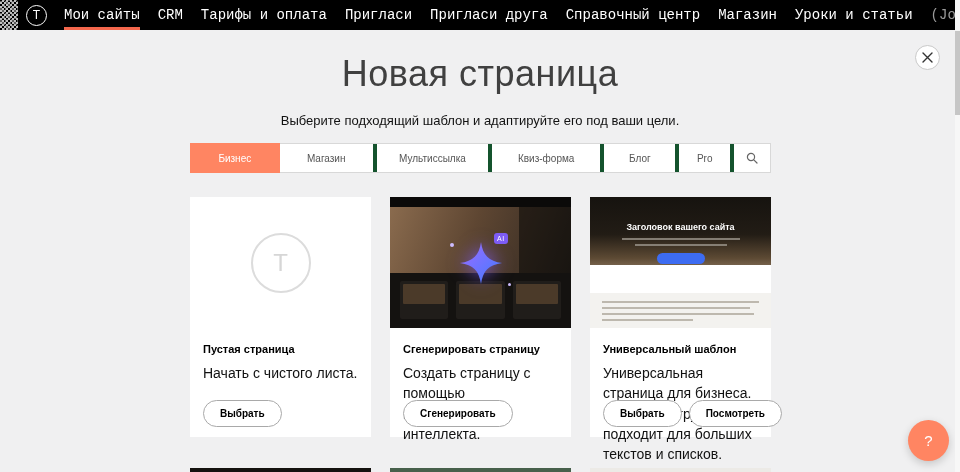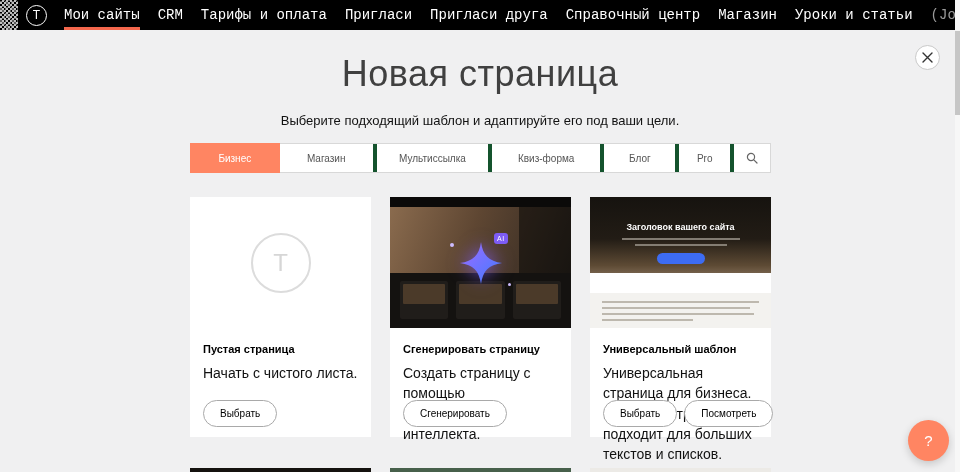--- a/index.html
+++ b/index.html
@@ -48,21 +48,21 @@
 
   
   .cards { position:absolute; top:197px; left:190px; width:581px; display:flex; gap:19px; }
   .card { width:181px; height:240px; background:#fff; position:relative; flex:0 0 181px; }
   .card-img { position:relative; height:131px; overflow:hidden; }
   .card-body { padding:15px 13px 0 13px; }
   .card-title { font-size:11px; font-weight:bold; color:#000; margin-bottom:8px; }
   .card-desc { font-size:14px; color:#111; line-height:1.45; }
   .card-actions { position:absolute; left:13px; bottom:10px; display:flex; gap:7px; }
   .pill-btn { height:27px; padding:0 16px; border-radius:14px; border:1px solid #a9a9a9; background:#fff;
-    font-size:10px; color:#000; display:flex; align-items:center; cursor:pointer; white-space:nowrap; }
+    font-size:10px; color:#000; display:flex; align-items:center; cursor:pointer; white-space:nowrap;font-weight:bold; }
 
   
   .blank-img { background:#fff; display:flex; align-items:center; justify-content:center; }
   .blank-logo { width:60px; height:60px; border:2px solid #dcdcdc; border-radius:50%;
     display:flex; align-items:center; justify-content:center; color:#d6d6d6; font-size:24px; font-weight:300; }
 
   
   .gen-img { background:#141210; }
   .gen-header { height:10px; background:#0b0a09; }
   .gen-hero { position:absolute; top:10px; left:0; right:0; height:66px;
@@ -73,21 +73,21 @@
   .gen-tiles i::before { content:""; position:absolute; left:3px; right:3px; top:3px; height:20px; background:#4b3a29; border-radius:1px; }
   .spark-wrap { position:absolute; inset:0; display:flex; align-items:center; justify-content:center; }
   .spark { filter:drop-shadow(0 0 9px rgba(128,92,255,.85)); }
   .spark-dot { position:absolute; border-radius:50%; background:#cdbcff; }
   .dot-a { width:4px; height:4px; left:60px; top:46px; }
   .dot-b { width:3px; height:3px; left:118px; top:86px; }
   .ai-badge { position:absolute; left:104px; top:36px; background:#7d5cf5; color:#fff; font-size:7px;
     line-height:1; padding:2px 3px; border-radius:3px; letter-spacing:.5px; }
 
   
-  .uni-hero { position:relative; height:76px; text-align:center;
+  .uni-hero { position:relative; height:68px; text-align:center;
     background:linear-gradient(180deg,#16130f 0%,#221c15 55%,#5d4a34 90%,#74604a 100%); }
   .uni-heading { padding-top:25px; font-size:9px; font-weight:bold; color:#fff; }
   .uni-line { height:2px; background:#9a938a; margin:4px auto 0; opacity:.8; }
   .uni-line.l1 { width:118px; margin-top:6px; }
   .uni-line.l2 { width:92px; }
   .uni-btn { width:48px; height:11px; border-radius:6px; background:#3d6cf2; margin:7px auto 0; cursor:pointer; }
   .uni-body { position:absolute; top:96px; left:0; right:0; bottom:0; background:#f3f2ef; padding:8px 12px; }
   .uni-body i { display:block; height:2px; background:#bdb8ae; margin-bottom:4px; }
   .uni-body i:nth-child(1){ width:100%; } .uni-body i:nth-child(2){ width:94%; }
   .uni-body i:nth-child(3){ width:97%; } .uni-body i:nth-child(4){ width:58%; }

